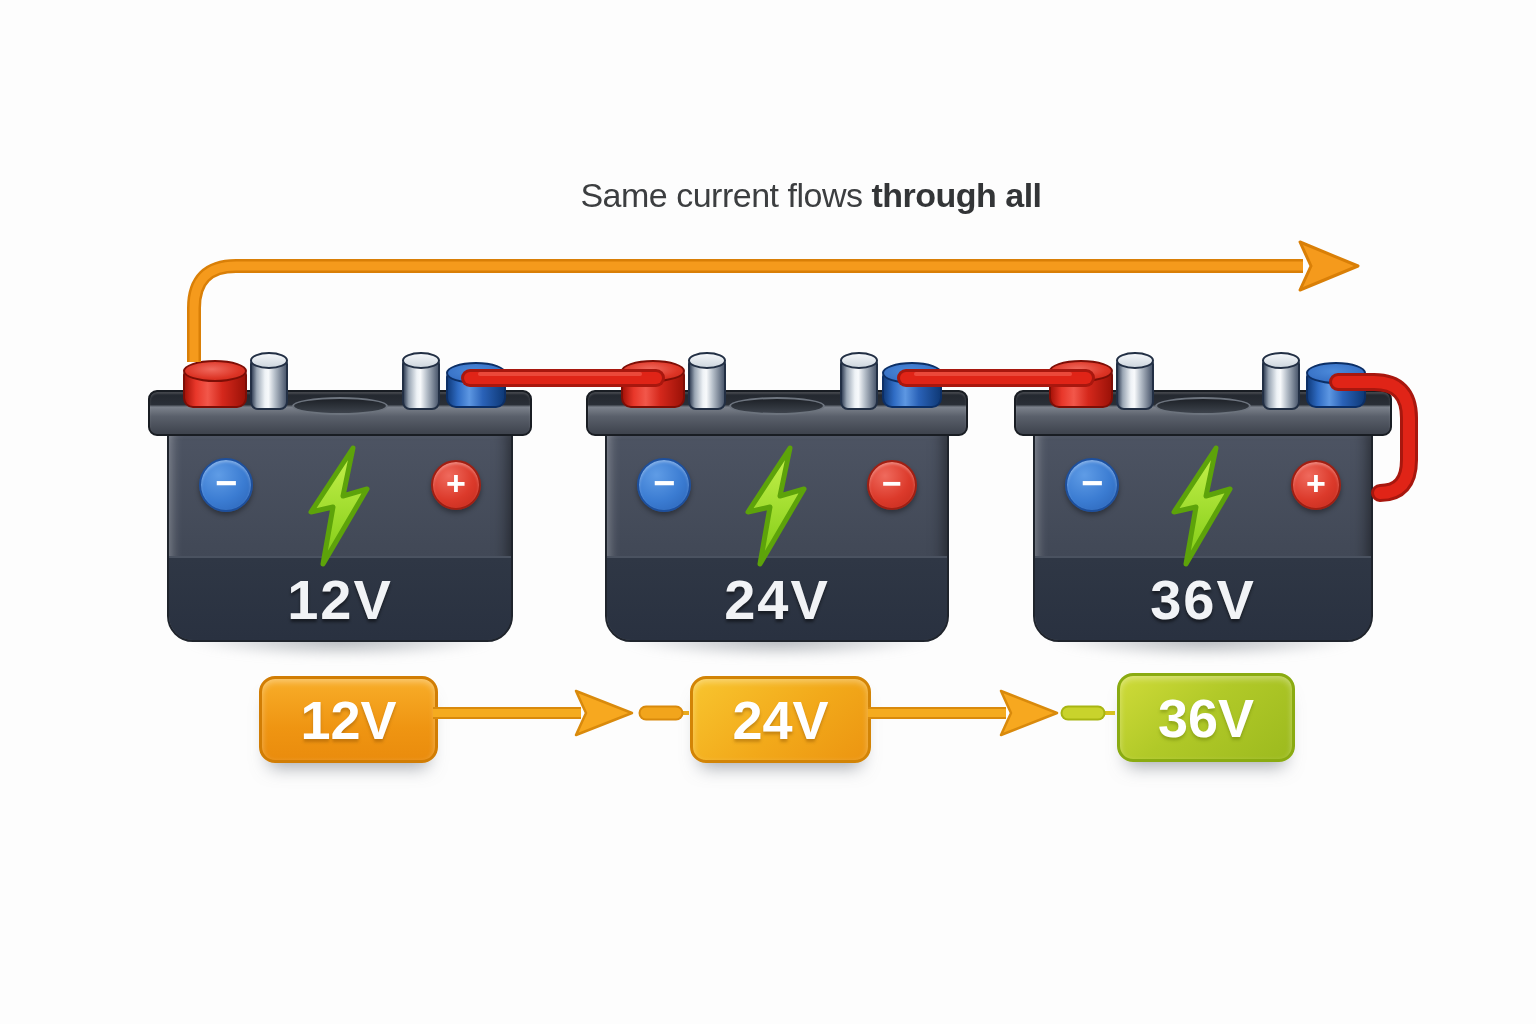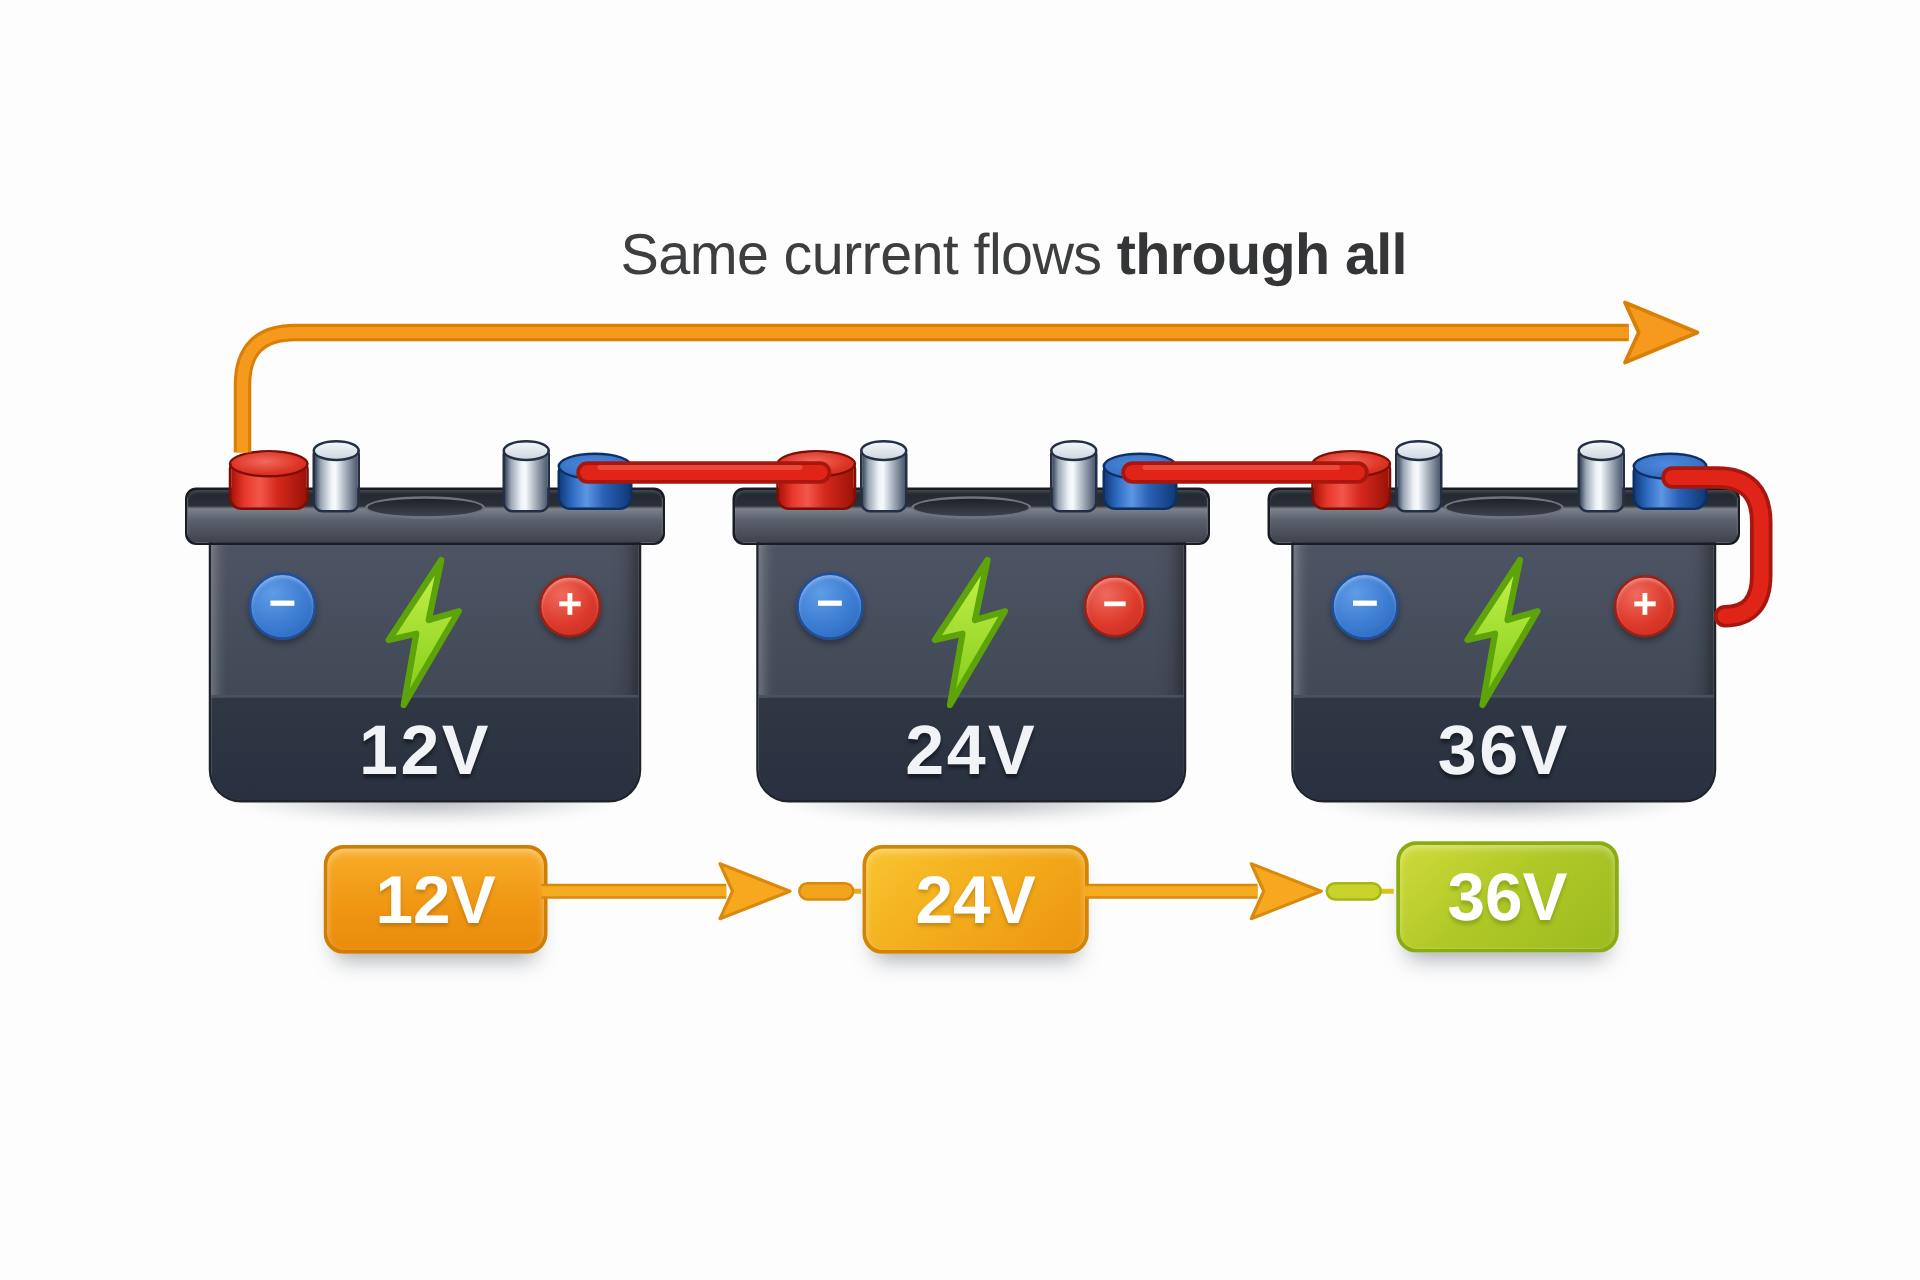--- a/index.html
+++ b/index.html
@@ -8,21 +8,21 @@
     background:#fdfdfd;
     font-family:"Liberation Sans","DejaVu Sans",sans-serif;
     position:relative;
   }
   .scene{position:absolute;inset:0;}
 
   
   .title{
     position:absolute;top:176px;left:311px;width:1000px;
     text-align:center;white-space:nowrap;
-    font-size:46px;letter-spacing:-0.5px;color:#3c3e40;
+    font-size:34px;letter-spacing:-0.5px;color:#3c3e40;
   }
   .title .bold{font-weight:700;color:#333537;}
 
   
   svg.wires{position:absolute;left:0;top:0;z-index:7;pointer-events:none;}
 
   
   .battery{position:absolute;width:384px;height:300px;z-index:2;}
   .battery.b2{width:382px;}
   .battery.b3{width:378px;}

